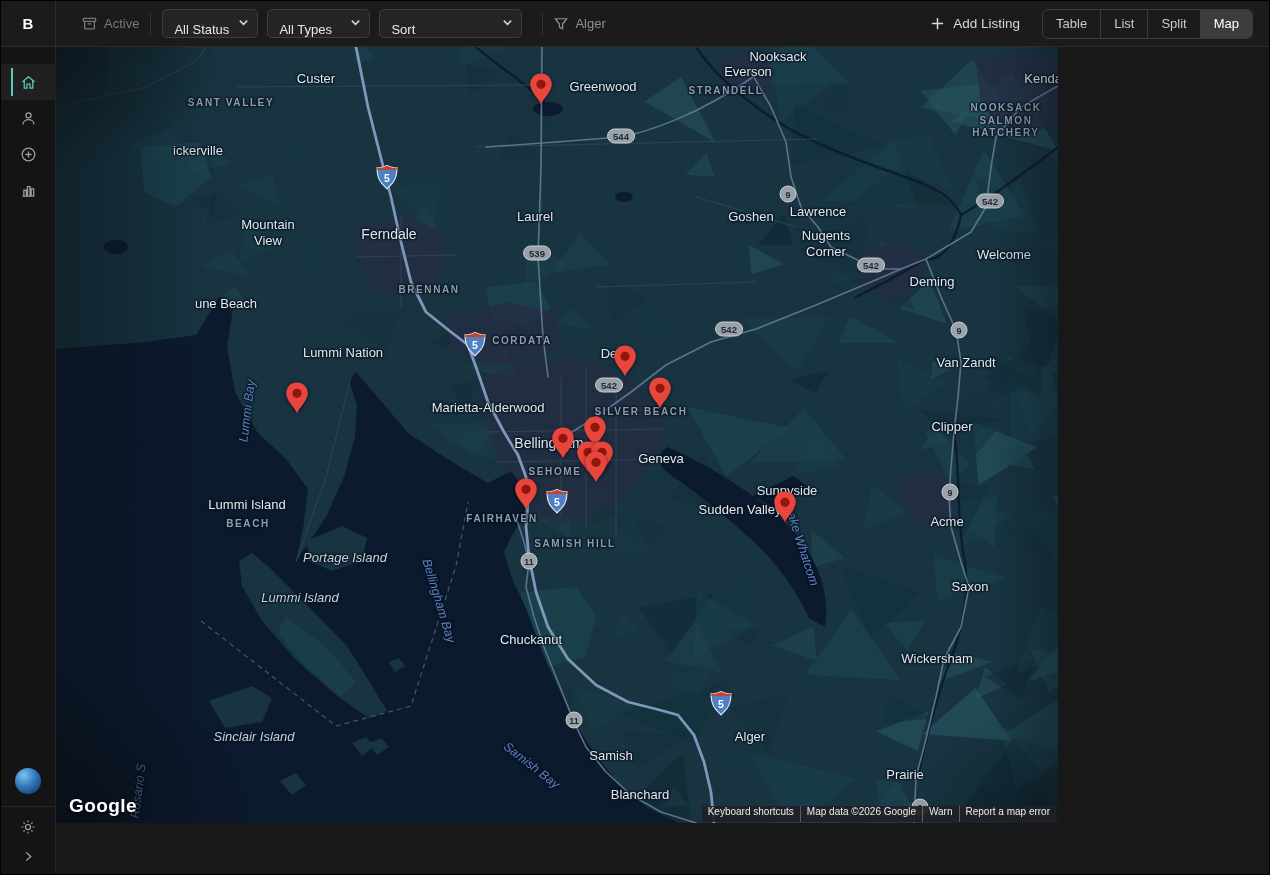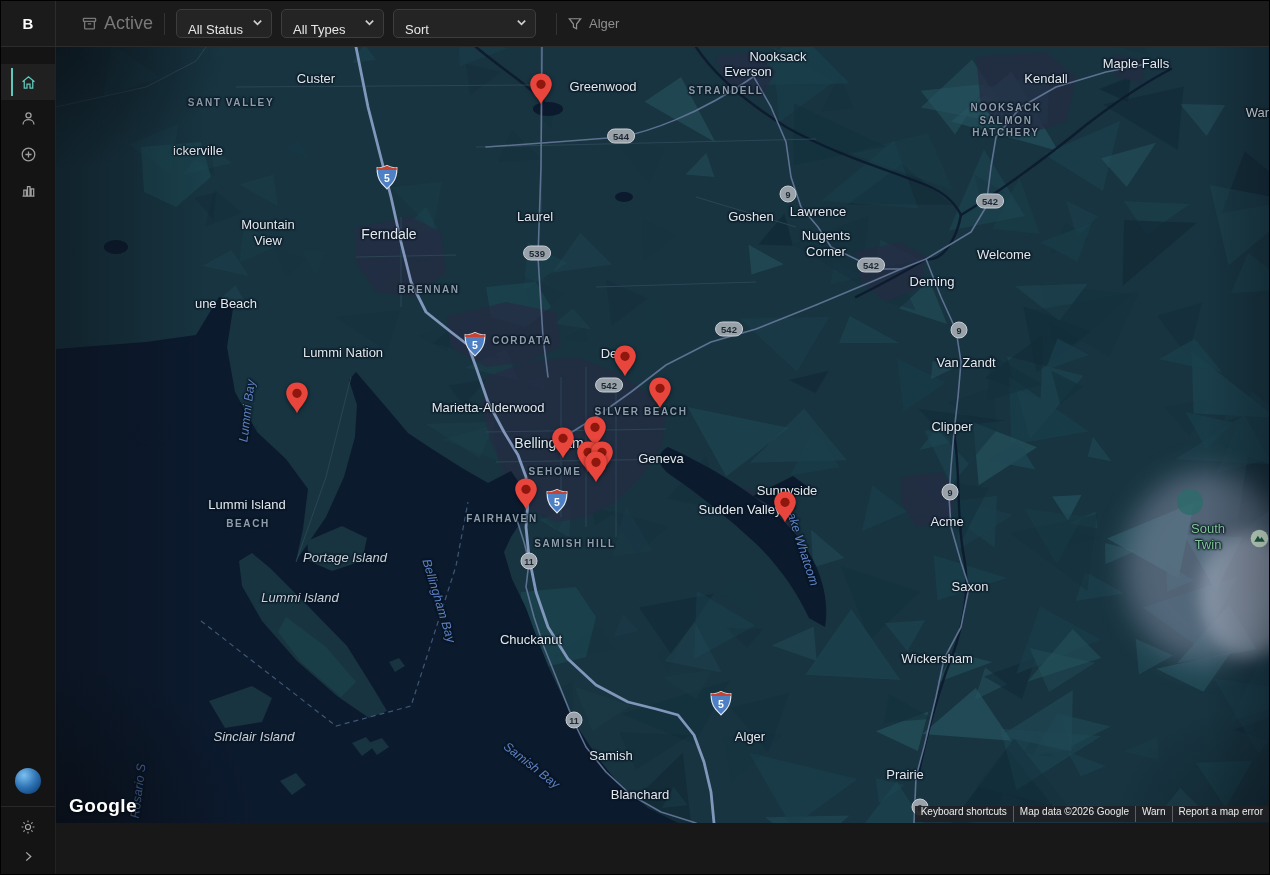--- a/index.html
+++ b/index.html
@@ -16,21 +16,21 @@
   html,body{width:1270px;height:875px;overflow:hidden;background:#000;}
   body{font-family:"Liberation Sans",sans-serif;}
   #app{position:relative;width:1268px;height:873px;margin:1px;background:var(--page-bg);overflow:hidden;}
 
   
   #header{position:absolute;left:0;top:0;width:100%;height:46px;background:var(--header-bg);
     border-bottom:1px solid var(--panel-border);display:flex;align-items:center;z-index:100;}
   #brand{width:55px;height:100%;display:flex;align-items:center;justify-content:center;
     border-right:1px solid var(--panel-border);color:#fff;font-weight:bold;font-size:15px;}
   .h-group{display:flex;align-items:center;}
-  #active-toggle{display:flex;align-items:center;gap:7px;color:#787878;font-size:18px;margin-left:26px;cursor:default;}
+  #active-toggle{display:flex;align-items:flex-start;gap:7px;color:#787878;font-size:13px;margin-left:26px;cursor:default;}
   .vdiv{width:1px;height:22px;background:#333;margin:0 11px;}
   .selwrap{position:relative;margin-right:9px;}
   select.hsel{appearance:none;-webkit-appearance:none;background:var(--select-bg);
     border:1px solid var(--select-border);border-radius:5px;color:#e6e6e6;font-size:13px;
     height:29px;padding:12px 28px 0 11px;font-family:"Liberation Sans",sans-serif;outline:none;}
   .selwrap .chev{position:absolute;right:9px;top:8px;pointer-events:none;}
   .w1{width:96px}.w2{width:103px}.w3{width:119px}
   select.w1{width:96px}select.w2{width:103px}select.w3{width:143px}
   #filter-btn{display:flex;align-items:center;gap:7px;color:#8f8f8f;font-size:13px;cursor:pointer;}
   #header-right{margin-left:auto;display:flex;align-items:center;gap:22px;padding-right:16px;}
@@ -51,21 +51,21 @@
   .side-item.active svg{stroke:var(--accent);}
   #side-top{padding-top:17px;display:flex;flex-direction:column;gap:0;}
   #side-top .side-item{margin-bottom:0;height:36px;}
   #side-bottom{margin-top:auto;}
   #avatar{width:26px;height:26px;border-radius:50%;margin:8px auto 12px;
     background:radial-gradient(circle at 35% 28%,#7cc0f0,#2f74b5 48%,#0d3a6e 92%);cursor:pointer;}
   #side-footer{border-top:1px solid #282828;padding:12px 0 10px;display:flex;flex-direction:column;align-items:center;gap:14px;}
   .foot-ic{cursor:pointer;display:flex;}
 
   
-  #map{position:absolute;left:55px;top:46px;width:1215px;height:776px;overflow:hidden;background:var(--land);cursor:default;}
+  #map{position:absolute;left:55px;top:46px;width:1002px;height:776px;overflow:hidden;background:var(--land);cursor:default;}
   #map-svg{position:absolute;left:0;top:0;z-index:0;}
   #overlay{position:absolute;left:0;top:0;width:100%;height:100%;z-index:10;}
   .lbl{position:absolute;white-space:pre-line;text-align:center;font-size:13px;color:var(--lbl-city);
     line-height:1.25;text-shadow:0 1px 2px #0a1622,0 -1px 2px #0a1622,1px 0 2px #0a1622,-1px 0 2px #0a1622;z-index:10;}
   .lbl.lg{font-size:14px;}
   .lbl.district{font-size:10px;font-weight:bold;letter-spacing:1.6px;color:var(--lbl-district);}
   .lbl.water{font-style:italic;font-size:12.5px;color:var(--lbl-water);}
   .lbl.island{font-style:italic;color:#c8d1da;}
   .lbl.peak{color:var(--lbl-peak);}
   .shield{position:absolute;display:flex;align-items:center;justify-content:center;font-weight:bold;z-index:12;}
@@ -131,20 +131,34 @@
             <path d="M2 4 l4 4 4-4"></path>
           </svg>
       </span>
     </div>
     <div class="vdiv"></div>
     <div id="filter-btn">
       <svg width="14" height="14" viewBox="0 0 16 16" fill="none" stroke="#8f8f8f" stroke-width="1.4">
           <path d="M1.5 2 h13 L9.8 8 v5.4 l-3.6-1.8 V8 Z"></path>
         </svg>
       <span>Alger</span>
+    </div>
+    <div id="header-right">
+      <div id="add-listing">
+        <svg width="15" height="15" viewBox="0 0 16 16" fill="none" stroke="#d9d9d9" stroke-width="1.6">
+            <path d="M8 2 v12 M2 8 h12"></path>
+          </svg>
+        <span>Add Listing</span>
+      </div>
+      <div id="view-group">
+        <button class="view-btn">Table</button>
+        <button class="view-btn">List</button>
+        <button class="view-btn">Split</button>
+        <button class="view-btn active">Map</button>
+      </div>
     </div>
   </div>
 
   <div id="sidebar">
     <div id="side-top">
       <div class="side-item active">
         <svg width="17" height="17" viewBox="0 0 20 20" fill="none" stroke-width="1.5">
             <path d="M3 9.2 L10 3.2 L17 9.2 M5 7.8 V16.5 H8.2 V12 h3.6 v4.5 H15 V7.8"></path>
           </svg>
       </div>

